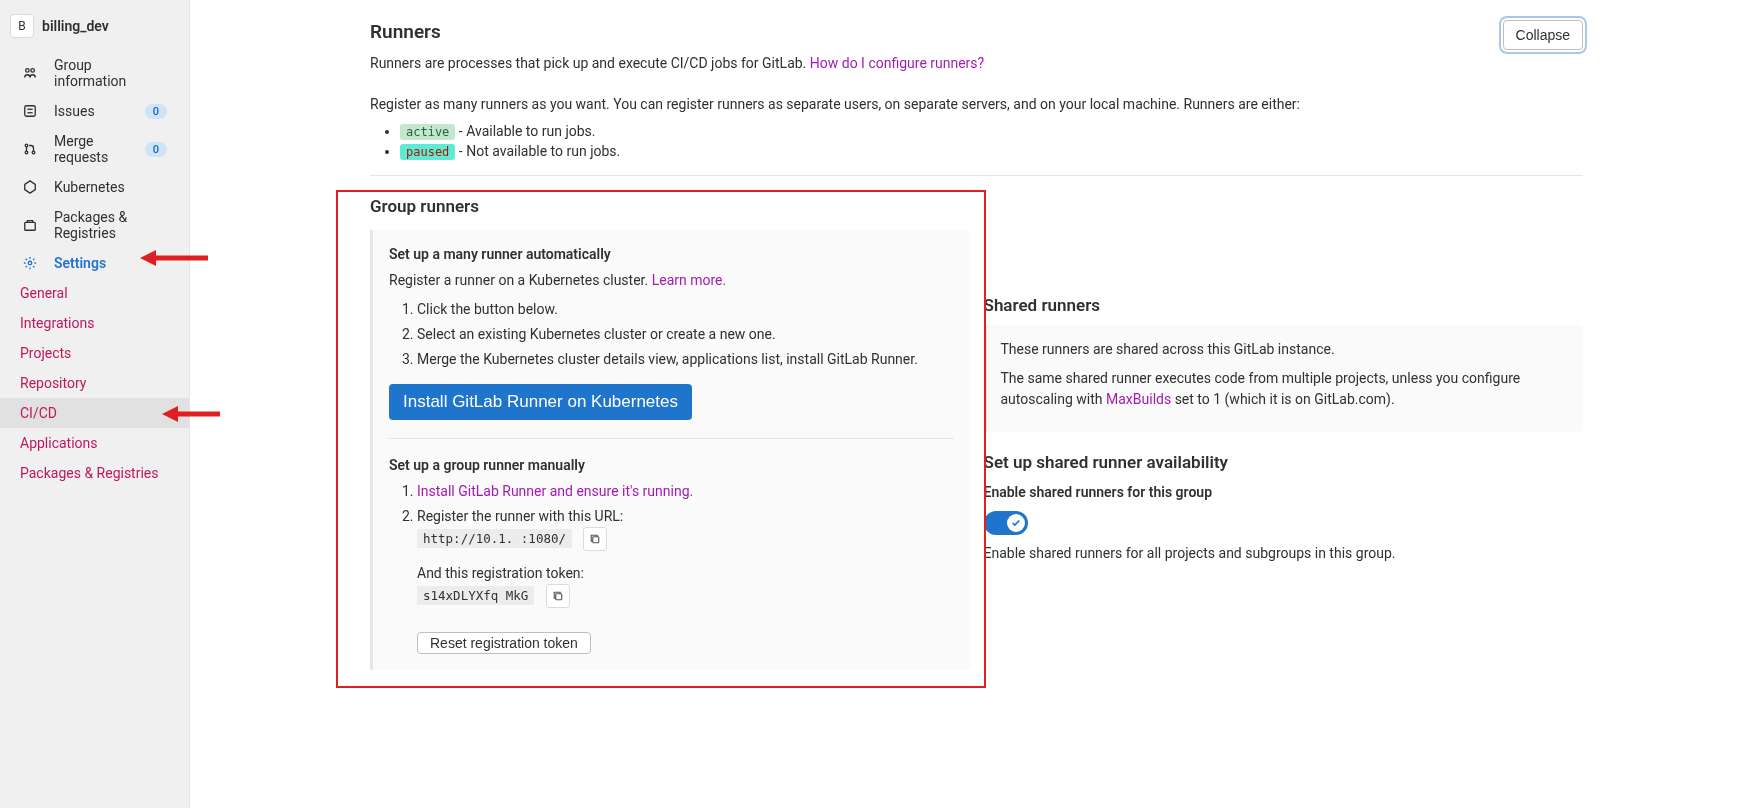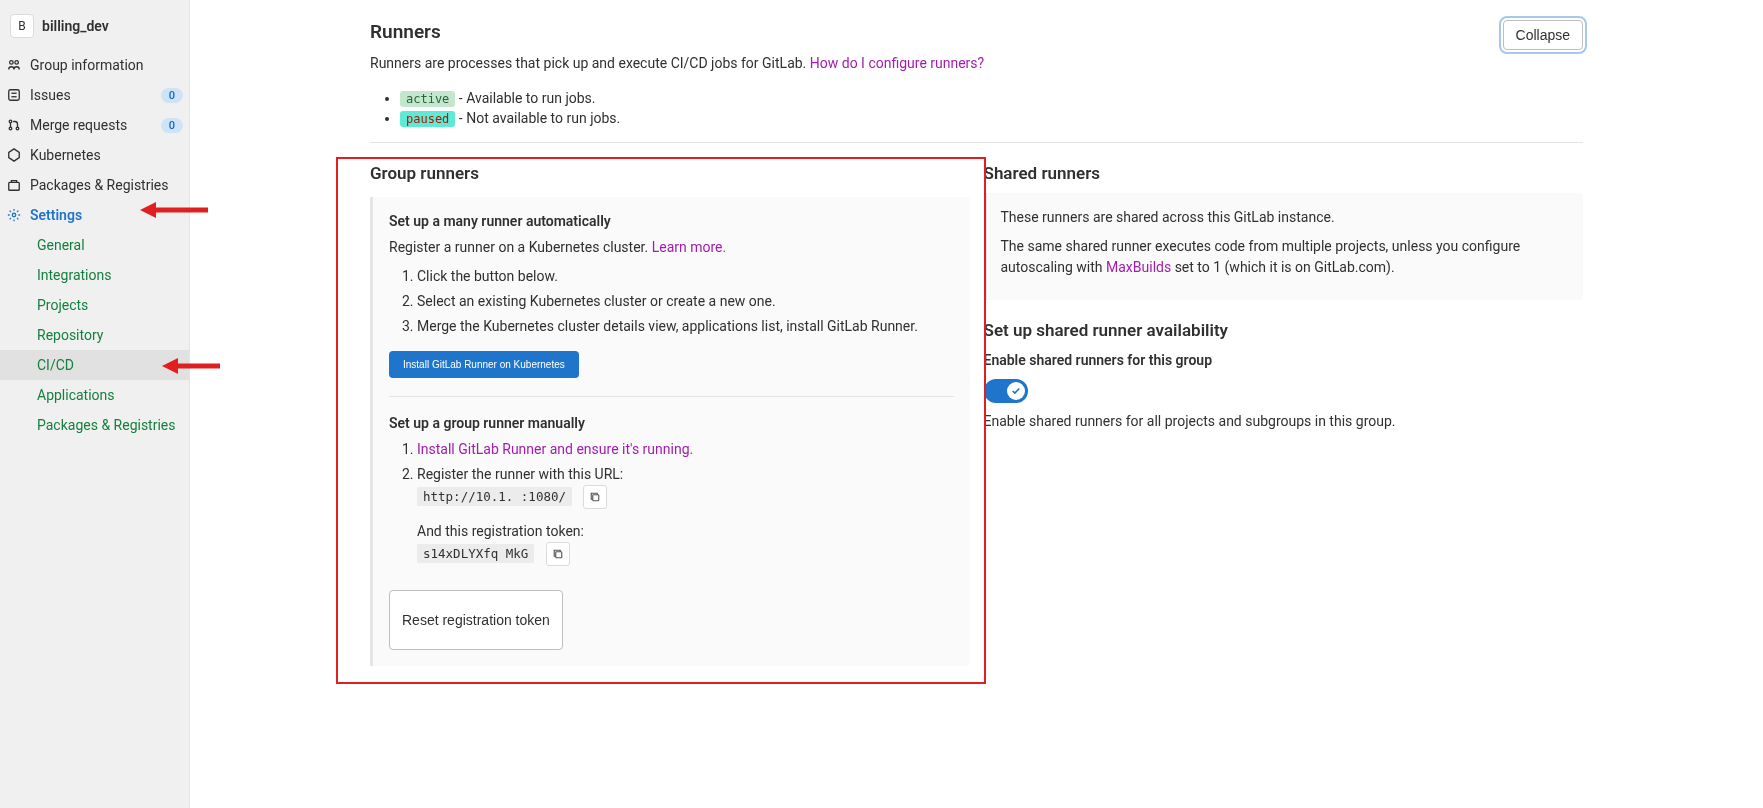--- a/index.html
+++ b/index.html
@@ -34,43 +34,43 @@
       display: flex;
       align-items: center;
       justify-content: center;
       font-size: 12px;
       color: #333;
     }
     .project-name { font-weight: 600; font-size: 14px; color: #303030; }
     .nav-item {
       display: flex;
       align-items: center;
-      padding: 7px 6px;
+      padding: 7px 22px;
       cursor: pointer;
       color: #303030;
-      gap: 8px;
+      gap: 16px;
       position: relative;
     }
     .nav-item .icon { width: 16px; height: 16px; display:flex; align-items:center; justify-content:center; }
     .nav-item .label { flex: 1; }
     .nav-badge {
       background: #cfe3f7;
       color: #1068bf;
       font-size: 11px;
       border-radius: 10px;
       padding: 1px 8px;
       font-weight: 500;
     }
     .nav-item.settings-active { color: #1f75cb; font-weight: 600; }
     .nav-sub {
-      padding-left: 37px;
+      padding-left: 20px;
       padding-top: 7px;
       padding-bottom: 7px;
       cursor: pointer;
-      color: #15803d;
+      color: #be185d;
     }
     .nav-sub.active { background: #e1e1e1; }
     .arrow-red {
       position: absolute;
       width: 70px;
       height: 20px;
       display: flex;
       align-items: center;
       pointer-events: none;
     }
@@ -106,21 +106,21 @@
     .runner-states li { margin-bottom: 4px; }
     .state-badge {
       font-family: monospace;
       font-size: 12px;
       padding: 1px 6px;
       border-radius: 3px;
     }
     .state-active { background: #c3e6cd; color: #24663b; }
     .state-paused { background: #5eead4; color: #ae1800; }
     hr { border: none; border-top: 1px solid #e5e5e5; margin: 12px 0 20px 0; }
-    .columns { display: flex; gap: 14px; }
+    .columns { display: flex; gap: 14px; align-items: center; }
     .col-left { flex: 1; position: relative; }
     .col-right { flex: 1; }
     .highlight-box {
       border: 2px solid #e02020;
       position: absolute;
       top: -6px;
       left: -34px;
       right: -16px;
       bottom: -18px;
       pointer-events: none;
@@ -135,21 +135,21 @@
     }
     .setup-box ol { margin: 8px 0 14px 28px; }
     .setup-box ol li { margin-bottom: 4px; line-height: 1.5; }
     .btn-primary {
       background: #1f75cb;
       color: #fff;
       border: none;
       padding: 8px 14px;
       border-radius: 4px;
       cursor: pointer;
-      font-size: 10px;
+      font-size: 17px;
     }
     .inner-hr { border: none; border-top: 1px solid #e5e5e5; margin: 18px 0; }
     .code-inline {
       font-family: monospace;
       background: #ececec;
       padding: 2px 6px;
       border-radius: 1px;
       font-size: 12.5px;
     }
     .copy-icon {
@@ -161,25 +161,26 @@
       border: 1px solid #dbdbdb;
       border-radius: 3px;
       margin-left: 8px;
       cursor: pointer;
       background: #fff;
       vertical-align: middle;
     }
     .btn-default {
       background: #fff;
       border: 1px solid #bfbfbf;
-      padding: 21px 12px;
+      padding: 2px 12px;
       border-radius: 4px;
       cursor: pointer;
       font-size: 14px;
       color: #303030;
+      margin-left: 28px;
     }
     .info-card {
       background: #fafafa;
       border-left: 3px solid #e5e5e5;
       padding: 14px;
       border-radius: 0 4px 4px 0;
       margin-bottom: 20px;
     }
     .info-card p { margin-bottom: 8px; }
     .toggle {
@@ -308,20 +309,21 @@
   <div class="section-header">
     <div style="flex:1">
       <h2>Runners</h2>
       <p>
         <span>Runners are processes that pick up and execute CI/CD jobs for GitLab. </span><a href="#">How do I configure runners?</a>
       </p>
     </div>
     <button class="collapse-btn">Collapse</button>
   </div>
 
+  <p style="margin-top:12px;">Register as many runners as you want. You can register runners as separate users, on separate servers, and on your local machine. Runners are either:</p>
 
   <ul class="runner-states">
     <li>
       <span class="state-badge state-active">active</span><span> - Available to run jobs.</span>
     </li>
     <li>
       <span class="state-badge state-paused">paused</span><span> - Not available to run jobs.</span>
     </li>
   </ul>
 

